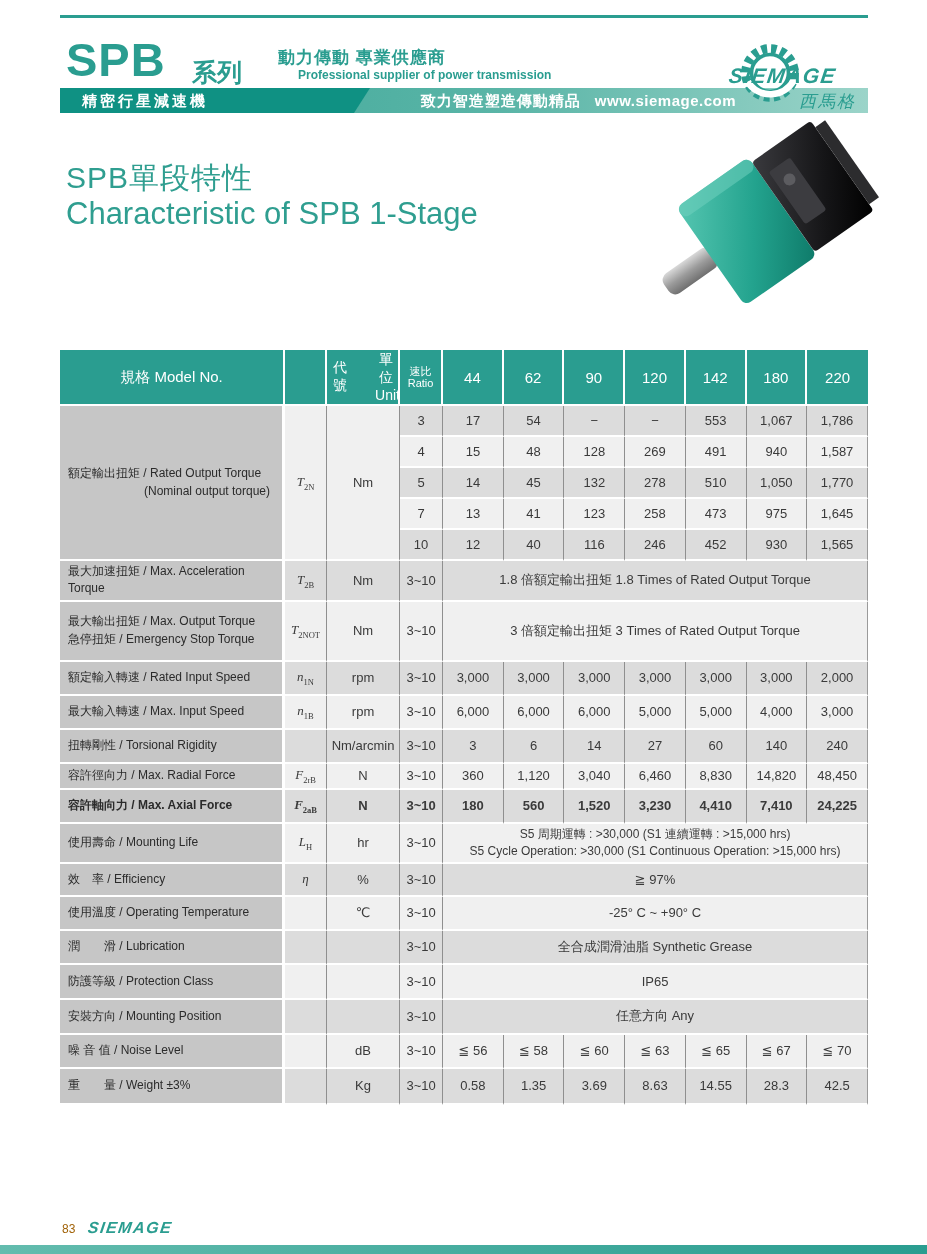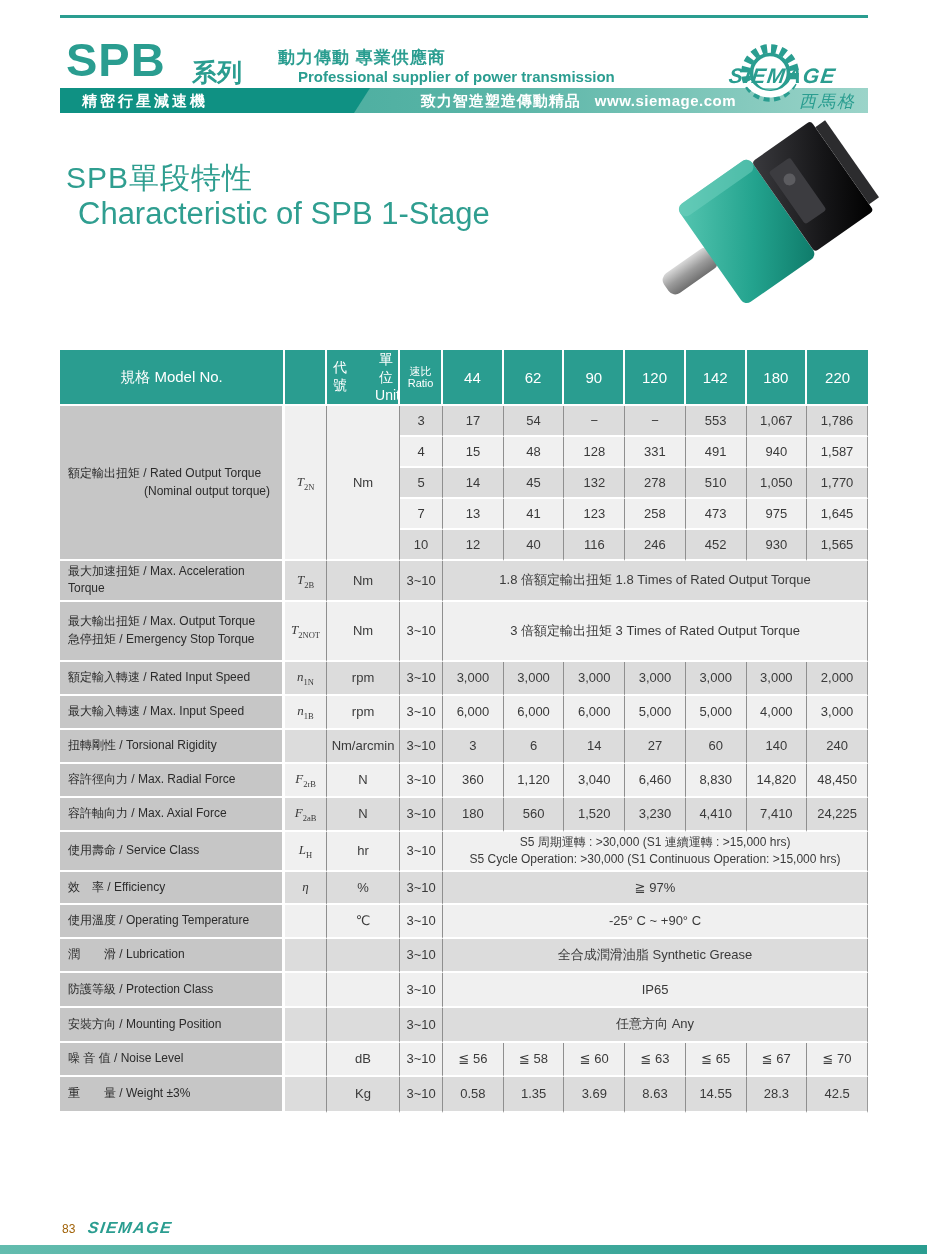--- a/index.html
+++ b/index.html
@@ -7,35 +7,35 @@
     width:927px;height:1254px;position:relative;background:#ffffff;
     font-family:"Liberation Sans","DejaVu Sans",sans-serif;
     -webkit-font-smoothing:antialiased;overflow:hidden;color:#333;
   }
   
   .top-rule{position:absolute;left:60px;top:15px;width:808px;height:3px;background:#2a9d90;}
   
   .series-name{position:absolute;left:66px;top:36px;font-size:47px;font-weight:700;color:#2a9d90;letter-spacing:1px;line-height:1;}
   .series-suffix{position:absolute;left:192px;top:56px;font-size:25px;font-weight:700;color:#2a9d90;}
   .slogan-zh{position:absolute;left:278px;top:46px;font-size:17px;font-weight:700;color:#2a9d90;letter-spacing:1px;}
-  .slogan-en{position:absolute;left:278px;top:68px;font-size:15px;font-weight:700;color:#2a9d90;padding-left:20px;}
+  .slogan-en{position:absolute;left:278px;top:68px;font-size:12px;font-weight:700;color:#2a9d90;padding-left:20px;}
   .banner{position:absolute;left:60px;top:88px;width:808px;height:25px;
     background:linear-gradient(90deg,#3aa597 0%,#5ab5a7 55%,#9bd4c9 100%);}
   .banner-left{position:absolute;left:0;top:0;height:25px;width:310px;background:#0f9183;
     clip-path:polygon(0 0,100% 0,calc(100% - 16px) 100%,0 100%);
     color:#fff;font-weight:700;font-size:15px;letter-spacing:3px;line-height:25px;padding-left:22px;box-sizing:border-box;}
   .banner-right{position:absolute;right:132px;top:0;height:25px;line-height:25px;color:#fff;font-weight:700;font-size:15px;letter-spacing:1px;white-space:nowrap;}
   .banner-right .url{margin-left:14px;letter-spacing:0.5px;}
   .logo{position:absolute;right:50px;top:34px;width:150px;height:80px;}
   .logo .gear{position:absolute;left:6px;top:2px;}
   .logo .word{position:absolute;left:2px;top:30px;font-size:21px;font-weight:800;font-style:italic;color:#2a9d90;letter-spacing:1.5px;transform:skewX(-8deg);white-space:nowrap;}
   .logo .cjk{position:absolute;left:72px;top:56px;font-size:17px;font-style:italic;color:#2a9d90;letter-spacing:2px;}
   
   .title-zh{position:absolute;left:66px;top:158px;font-size:30px;color:#2f9e90;letter-spacing:1px;}
-  .title-en{position:absolute;left:66px;top:196px;font-size:31px;color:#2f9e90;margin-left:12px;}
+  .title-en{position:absolute;left:66px;top:196px;font-size:31px;color:#2f9e90;}
   
   .product{position:absolute;left:635px;top:120px;width:255px;height:195px;}
   
   .spec-table-wrap{position:absolute;left:60px;top:350px;width:808px;}
   table{border-collapse:separate;border-spacing:0;table-layout:fixed;width:808px;}
   th{background:#2a9d90;color:#fff;font-weight:400;border-right:2px solid #fff;border-bottom:2px solid #fff;height:40px;text-align:center;vertical-align:middle;}
   th.model{font-size:15px;}
   th.small{font-size:14px;padding-left:48px;}
   th.ratio-h{font-size:11px;line-height:1.1;white-space:pre-line;}
   th.num{font-size:15px;}
@@ -161,21 +161,21 @@
           <td class="cell g">−</td>
           <td class="cell g">553</td>
           <td class="cell g">1,067</td>
           <td class="cell g last">1,786</td>
         </tr>
         <tr style="height: 31px;">
           <td class="cell l">4</td>
           <td class="cell l">15</td>
           <td class="cell l">48</td>
           <td class="cell l">128</td>
-          <td class="cell l">331</td>
+          <td class="cell l">269</td>
           <td class="cell l">491</td>
           <td class="cell l">940</td>
           <td class="cell l last">1,587</td>
         </tr>
         <tr style="height: 31px;">
           <td class="cell g">5</td>
           <td class="cell g">14</td>
           <td class="cell g">45</td>
           <td class="cell g">132</td>
           <td class="cell g">278</td>
@@ -249,48 +249,48 @@
           <td class="cell g">Nm/arcmin</td>
           <td class="cell g">3~10</td>
           <td class="cell g">3</td>
           <td class="cell g">6</td>
           <td class="cell g">14</td>
           <td class="cell g">27</td>
           <td class="cell g">60</td>
           <td class="cell g">140</td>
           <td class="cell g last">240</td>
         </tr>
-        <tr style="height: 34px; border-radius: 9px;">
+        <tr style="height: 26px; border-radius: 9px;">
           <td class="lbl">容許徑向力 / Max. Radial Force</td>
           <td class="cell l"><span class="sym">F<sub>2rB</sub></span></td>
           <td class="cell l">N</td>
           <td class="cell l">3~10</td>
           <td class="cell l">360</td>
           <td class="cell l">1,120</td>
           <td class="cell l">3,040</td>
           <td class="cell l">6,460</td>
           <td class="cell l">8,830</td>
           <td class="cell l">14,820</td>
           <td class="cell l last">48,450</td>
         </tr>
-        <tr style="height: 34px;">
+        <tr style="height: 34px; font-weight: bold;">
           <td class="lbl">容許軸向力 / Max. Axial Force</td>
           <td class="cell g"><span class="sym">F<sub>2aB</sub></span></td>
           <td class="cell g">N</td>
           <td class="cell g">3~10</td>
           <td class="cell g">180</td>
           <td class="cell g">560</td>
           <td class="cell g">1,520</td>
           <td class="cell g">3,230</td>
           <td class="cell g">4,410</td>
           <td class="cell g">7,410</td>
           <td class="cell g last">24,225</td>
         </tr>
         <tr style="height: 40px;">
-          <td class="lbl">使用壽命 / Service Class</td>
+          <td class="lbl">使用壽命 / Mounting Life</td>
           <td class="cell l"><span class="sym">L<sub>H</sub></span></td>
           <td class="cell l">hr</td>
           <td class="cell l">3~10</td>
           <td class="cell last l span2" colspan="7">S5 周期運轉 : &gt;30,000 (S1 連續運轉 : &gt;15,000 hrs)<br>S5 Cycle Operation: &gt;30,000 (S1 Continuous Operation: &gt;15,000 hrs)</td>
         </tr>
         <tr style="height: 33px;">
           <td class="lbl">效　率 / Efficiency</td>
           <td class="cell g"><span class="sym">η</span></td>
           <td class="cell g">%</td>
           <td class="cell g">3~10</td>

